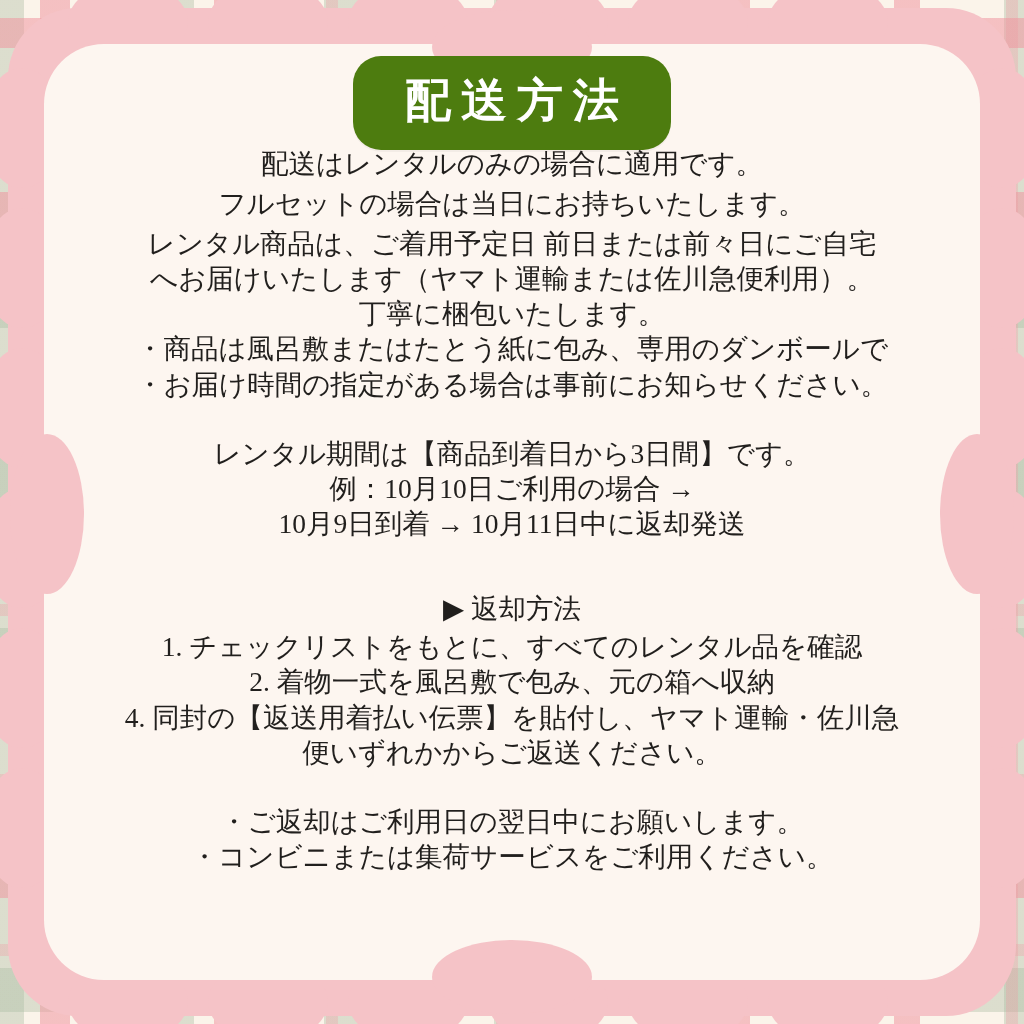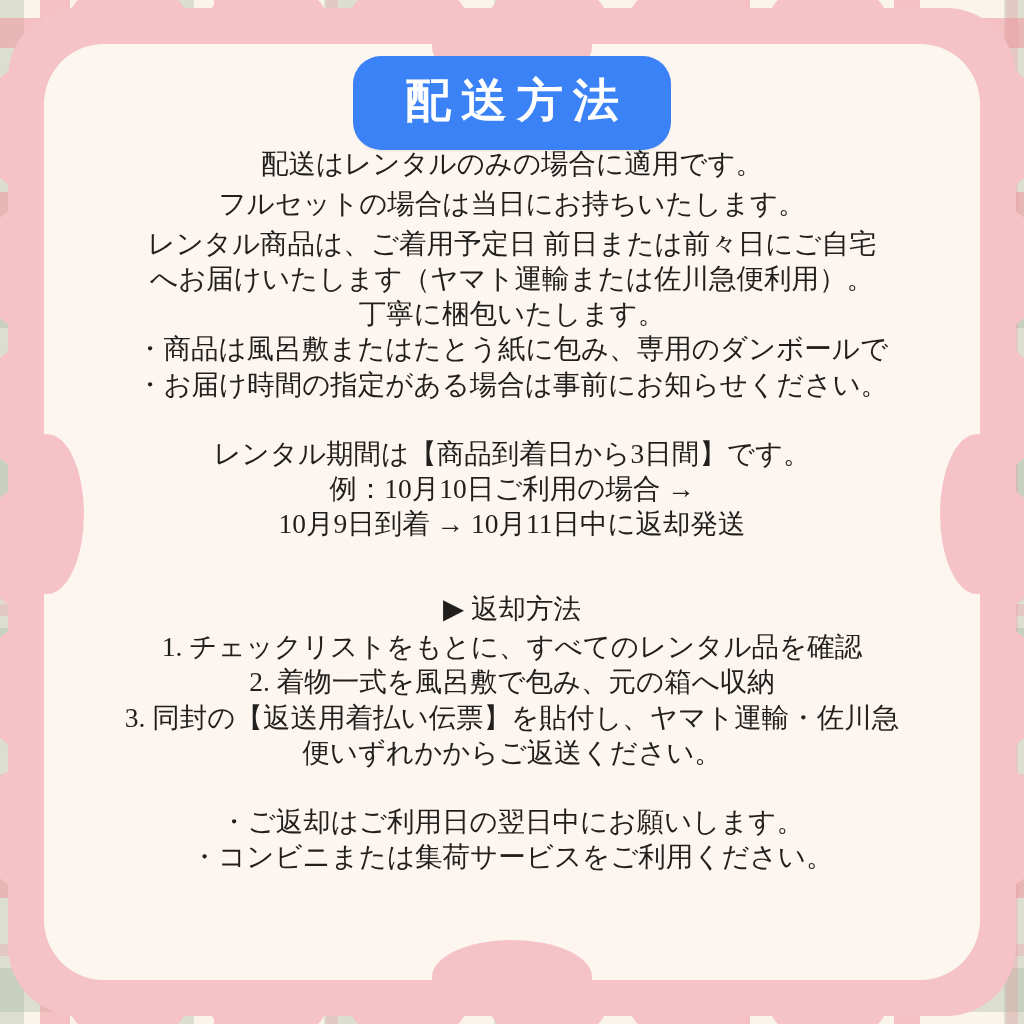--- a/index.html
+++ b/index.html
@@ -96,21 +96,21 @@
     background: #f5c3c7;
     border-radius: 50%;
   }
 
   
   .title-badge {
     position: absolute;
     left: 50%;
     transform: translateX(-50%);
     top: 56px;
-    background: #3b82f6;
+    background: #4d7c0f;
     color: #ffffff;
     padding: 14px 42px 18px 42px;
     border-radius: 28px;
     font-size: 46px;
     letter-spacing: 10px;
     font-weight: bold;
     text-indent: 10px;
     box-shadow: 0 2px 0 rgba(0,0,0,0.04);
     white-space: nowrap;
   }
@@ -209,21 +209,21 @@
       <p>例：10月10日ご利用の場合 →</p>
       <p>10月9日到着 → 10月11日中に返却発送</p>
     </div>
 
     <div class="gap-md"></div>
 
     <p class="section-heading">▶ 返却方法</p>
     <div class="tight">
       <p>1. チェックリストをもとに、すべてのレンタル品を確認</p>
       <p>2. 着物一式を風呂敷で包み、元の箱へ収納</p>
-      <p>3. 同封の【返送用着払い伝票】を貼付し、ヤマト運輸・佐川急</p>
+      <p>4. 同封の【返送用着払い伝票】を貼付し、ヤマト運輸・佐川急</p>
       <p>便いずれかからご返送ください。</p>
     </div>
 
     <div class="gap-md"></div>
 
     <div class="tight">
       <p>・ご返却はご利用日の翌日中にお願いします。</p>
       <p>・コンビニまたは集荷サービスをご利用ください。</p>
     </div>
 

